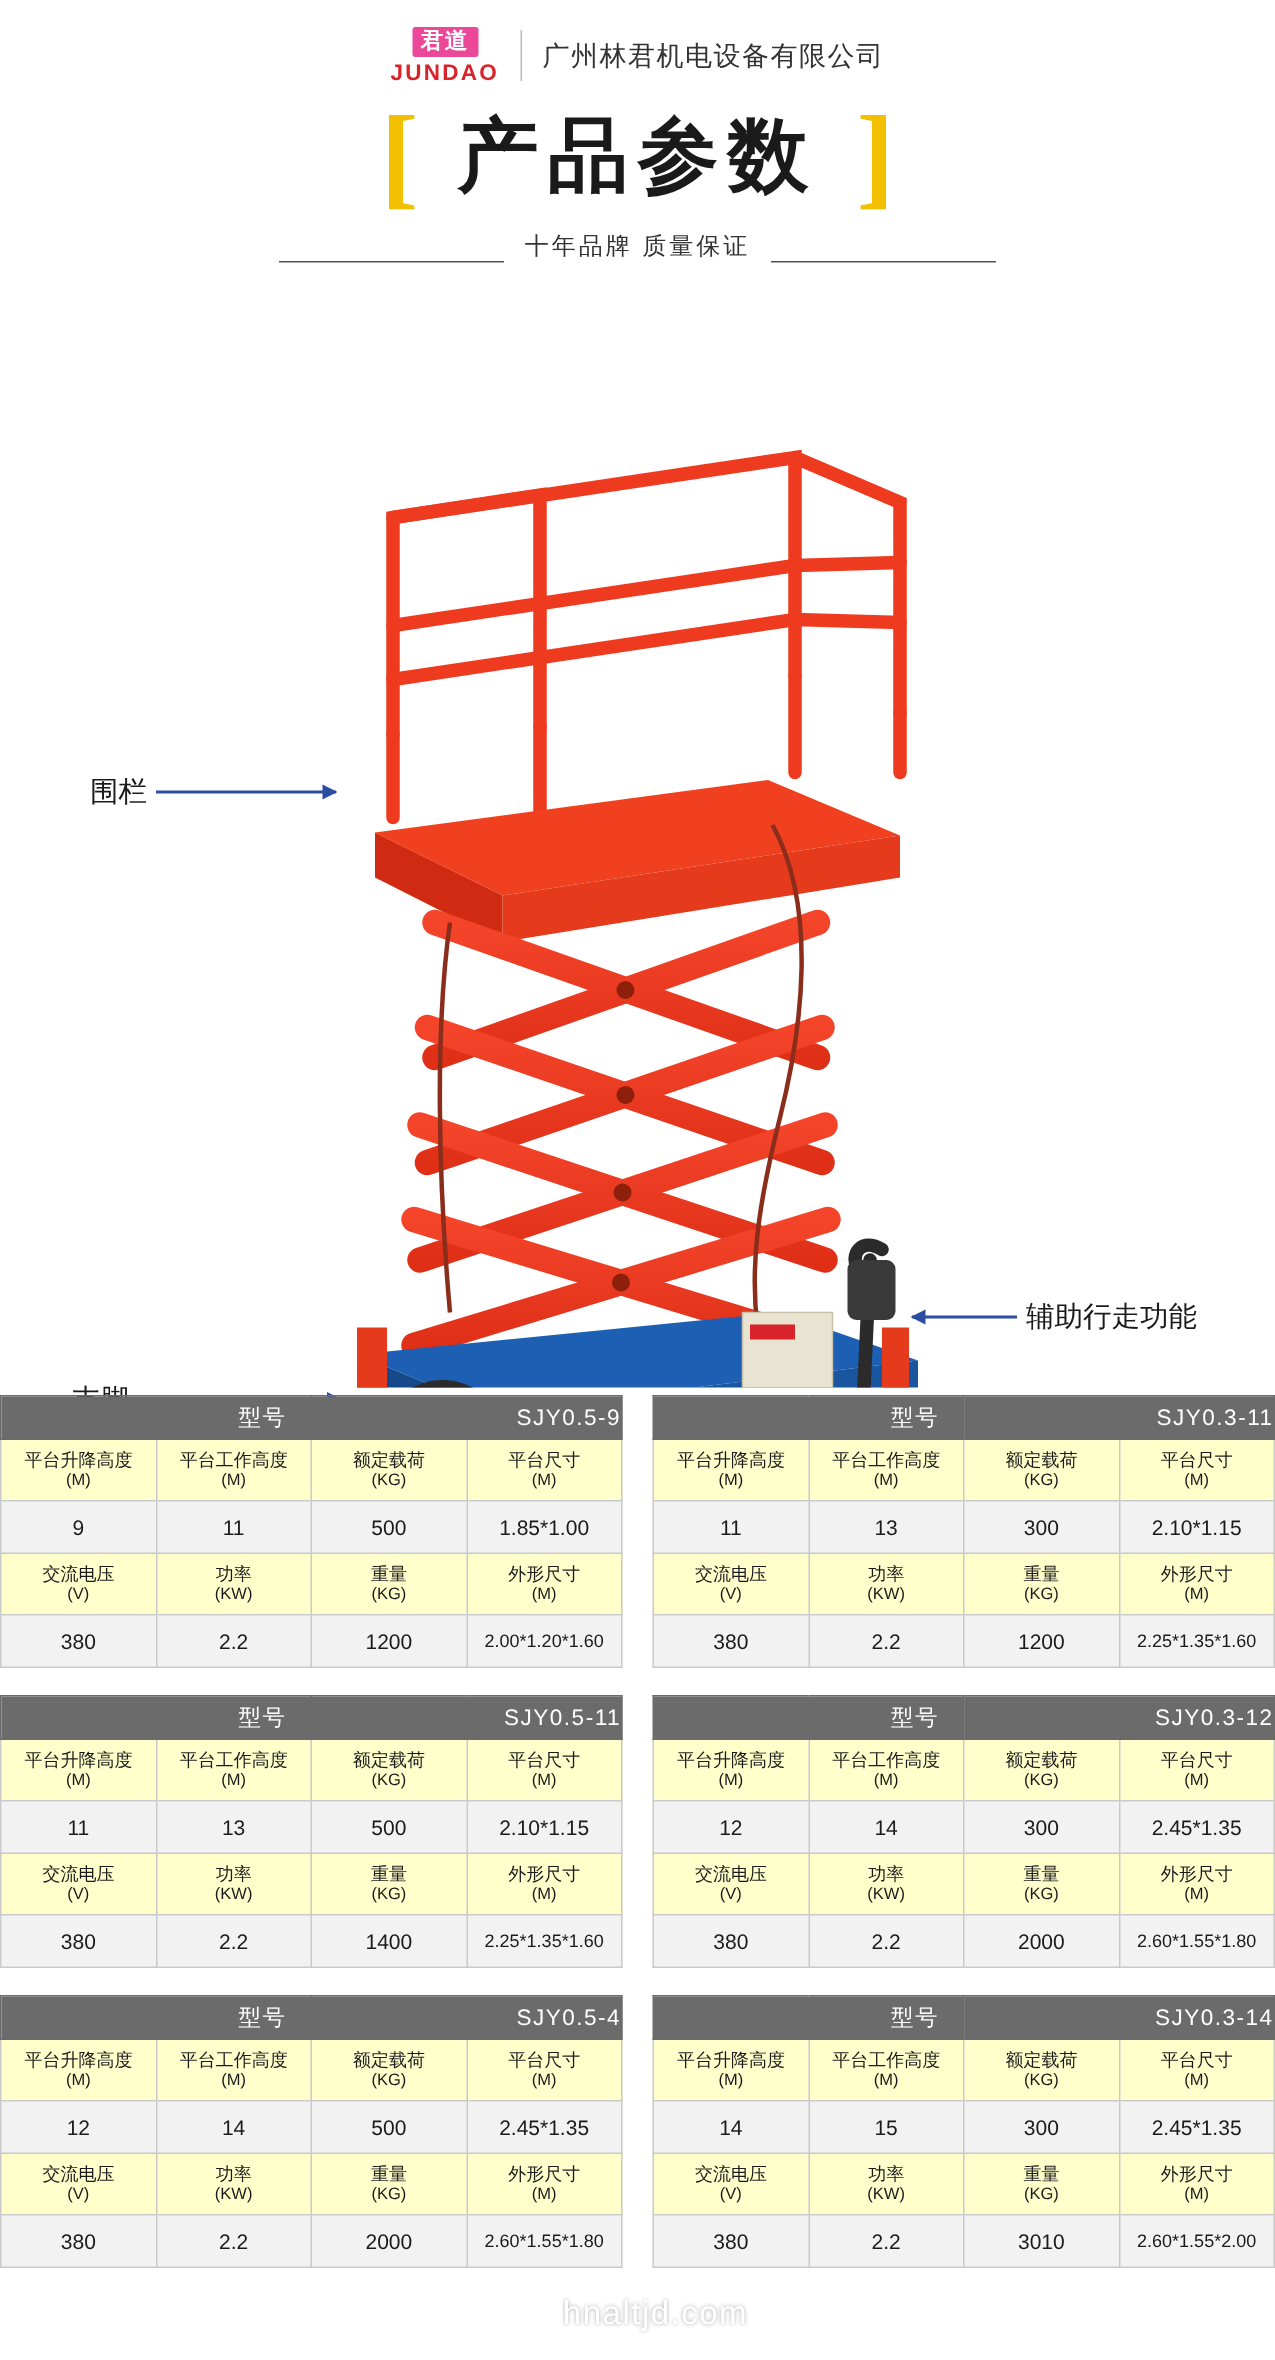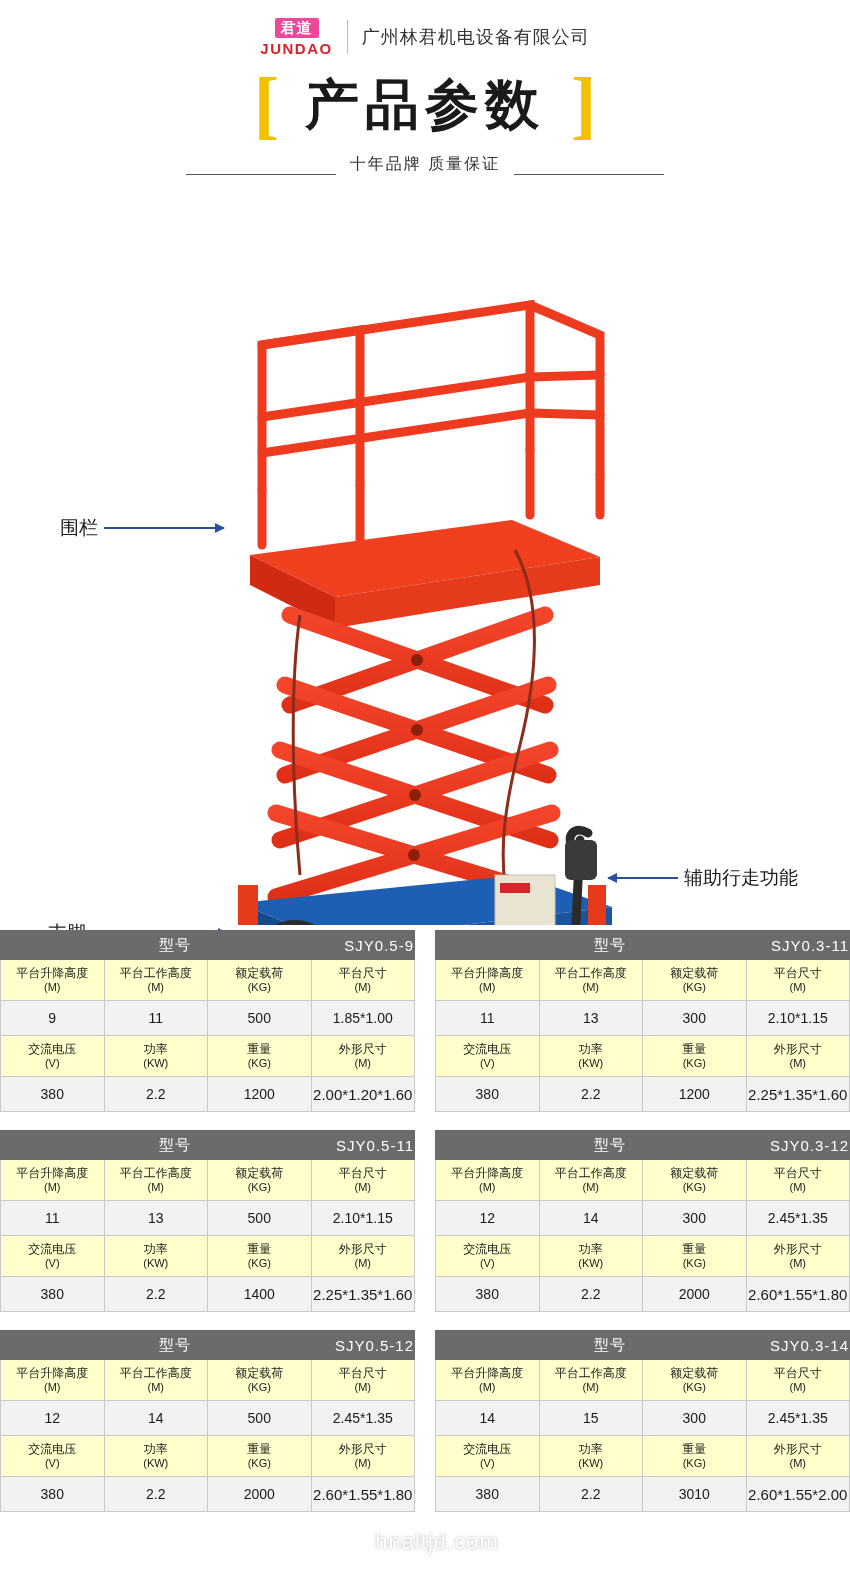--- a/index.html
+++ b/index.html
@@ -190,21 +190,21 @@
     font-size: 12px;
     line-height: 1.15;
     height: 36px;
     padding: 2px 1px;
   }
   .val td {
     background: #f2f2f2;
     font-size: 14px;
     height: 34px;
   }
-  .val td.small { font-size: 15px; }
+  .val td.small { font-size: 12px; }
   .unit { display: block; font-size: 11px; }
 
   
   .watermark {
     position: absolute;
     left: 12px;
     bottom: 18px;
     width: 850px;
     text-align: center;
     font-size: 22px;
@@ -467,21 +467,21 @@
       <td>2000</td>
       <td class="small">2.60*1.55*1.80</td>
     </tr>
   </tbody>
     </table>
 
   <table class="spec-table">
     <tbody>
         <tr class="model-row">
       <td colspan="2" class="model-label">型号</td>
-      <td colspan="2" class="model-value">SJY0.5-12</td>
+      <td colspan="2" class="model-value">SJY0.5-4</td>
     </tr>
     <tr class="hdr">
       <td><span>平台升降高度</span><span class="unit">(M)</span></td>
       <td><span>平台工作高度</span><span class="unit">(M)</span></td>
       <td><span>额定载荷</span><span class="unit">(KG)</span></td>
       <td><span>平台尺寸</span><span class="unit">(M)</span></td>
     </tr>
     <tr class="val">
       <td>12</td>
       <td>14</td>

